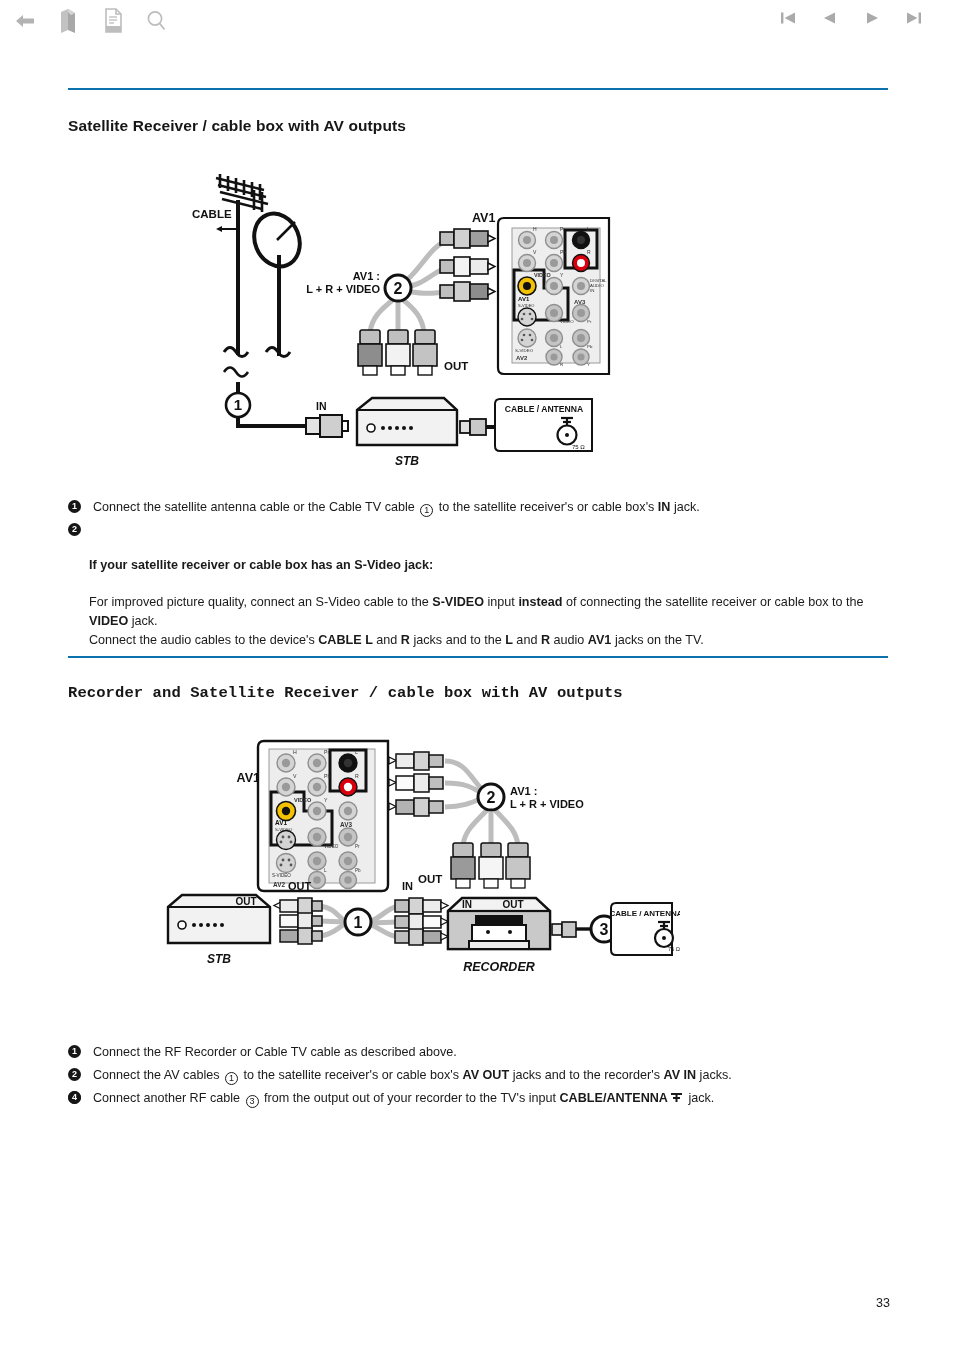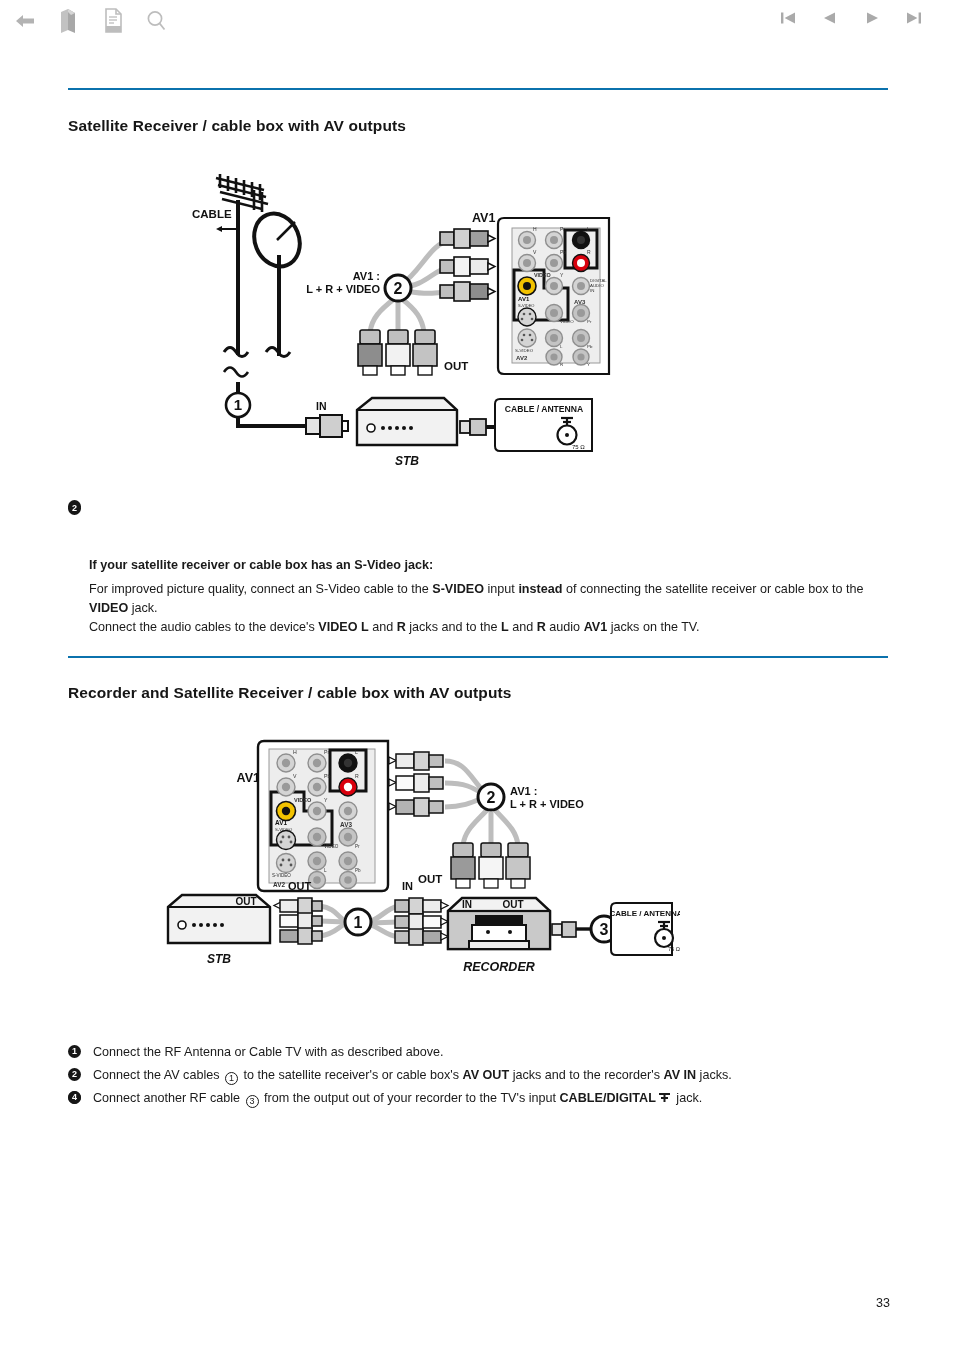--- a/index.html
+++ b/index.html
@@ -39,21 +39,21 @@
     font-size: 9px; font-weight: bold;
     display: flex; align-items: center; justify-content: center;
     font-family: "Liberation Sans", sans-serif;
   }
   .circ {
     display: inline-flex; align-items: center; justify-content: center;
     width: 13px; height: 13px; border: 1.3px solid #1a1a1a; border-radius: 50%;
     font-size: 9px; line-height: 1; vertical-align: -2px; margin: 0 2px;
   }
   .note { position: absolute; font-size: 12.6px; line-height: 19px; }
-  .note-head { font-weight: bold; margin-bottom: 5px; }
+  .note-head { font-weight: bold; margin-bottom: 18px; }
   b { font-weight: bold; }
 
   .antsym { display: inline-block; width: 13px; height: 11px; vertical-align: -1px; margin: 0 2px; }
 
   .pageno { position: absolute; right: 64px; top: 1296px; font-size: 12.5px; color: #1a1a1a; text-align: right; }
 
   
   .diagram { position: absolute; }
   .diagram svg { display: block; }
 </style>
@@ -340,33 +340,34 @@
           <circle cx="399" cy="197" r="3.6" fill="#9a9a9a"></circle>
       <text x="378" y="206" font-size="4.4" font-family="Liberation Sans, sans-serif" fill="#333">R</text>
       <text x="405" y="206" font-size="4.4" font-family="Liberation Sans, sans-serif" fill="#333">Y</text>
     </g>
   </svg>
   </div>
 
   <div class="steps" style="left:68px; top:497px; width:830px;">
     <div class="step">
       <span class="bullet">1</span>
+      <span id="s1-step-0">Connect the satellite antenna cable or the Cable TV cable <span class="circ">1</span> to the satellite receiver's or cable box's <b>IN</b> jack.</span>
     </div>
     <div class="step">
       <span class="bullet">2</span>
     </div>
   </div>
 
   <div class="note" style="left:89px; top:556px; width:800px;">
     <div class="note-head" id="s1-note-head">If your satellite receiver or cable box has an <b>S-Video</b> jack:</div>
-    <div id="s1-note-body">For improved picture quality, connect an S-Video cable to the <b>S-VIDEO</b> input <b>instead</b> of connecting the satellite receiver or cable box to the <b>VIDEO</b> jack.<br>Connect the audio cables to the device's <b>VIDEO L</b> and <b>R</b> jacks and to the <b>L</b>  and <b>R</b> audio <b>AV1</b> jacks on the TV.</div>
+    <div id="s1-note-body">For improved picture quality, connect an S-Video cable to the <b>S-VIDEO</b> input <b>instead</b> of connecting the satellite receiver or cable box to the <b>VIDEO</b> jack.<br>Connect the audio cables to the device's <b>CABLE L</b> and <b>R</b> jacks and to the <b>L</b>  and <b>R</b> audio <b>AV1</b> jacks on the TV.</div>
   </div>
 
   <div class="rule" style="top:656px;"></div>
-  <div class="sec-title" style="top:684px;">Recorder and Satellite Receiver / cable box with AV outputs</div>
+  <div class="sec-title" style="top:684px;font-family:Liberation Mono, monospace;">Recorder and Satellite Receiver / cable box with AV outputs</div>
 
   <div class="diagram" style="left:160px; top:735px;">
   <svg width="520" height="255" viewBox="0 0 520 255">
 
     <text x="100" y="47" font-family="Liberation Sans, sans-serif" font-size="12.5" font-weight="bold" text-anchor="end" fill="#111">AV1</text>
 
     <g>
       <path d="M104 6 L228 6 L228 150 q0 6 -6 6 L104 156 q-6 0 -6 -6 L98 12 q0 -6 6 -6 Z" fill="#fff" stroke="#111" stroke-width="2.4"></path>
       <rect x="109" y="14" width="106" height="134" fill="#ededed" stroke="#9a9a9a" stroke-width="1"></rect>
 
@@ -605,32 +606,32 @@
       <circle cx="504" cy="203" r="9" fill="#fff" stroke="#111" stroke-width="2.2"></circle>
       <circle cx="504" cy="203" r="2" fill="#111"></circle>
       <text x="508" y="216" font-family="Liberation Sans, sans-serif" font-size="5.6" fill="#111">75 Ω</text>
     </g>
   </svg>
   </div>
 
   <div class="steps" style="left:68px; top:1042px; width:830px;">
     <div class="step">
       <span class="bullet">1</span>
-      <span id="s2-step-0">Connect the RF Antenna or Cable TV with as described above.</span>
+      <span id="s2-step-0">Connect the RF Recorder or Cable TV cable as described above.</span>
     </div>
     <div class="step">
       <span class="bullet">2</span>
       <span id="s2-step-1">Connect the AV cables <span class="circ">1</span> to the satellite receiver's or cable box's <b>AV OUT</b> jacks and to the recorder's <b>AV IN</b> jacks.</span>
     </div>
     <div class="step">
       <span class="bullet">3</span>
     </div>
     <div class="step">
       <span class="bullet">4</span>
-      <span id="s2-step-3">Connect another RF cable <span class="circ">3</span> from the output out of your recorder to the TV's input <b>CABLE/DIGITAL</b><span class="antsym"><svg width="13" height="11" viewBox="0 0 13 11">
+      <span id="s2-step-3">Connect another RF cable <span class="circ">3</span> from the output out of your recorder to the TV's input <b>CABLE/ANTENNA</b><span class="antsym"><svg width="13" height="11" viewBox="0 0 13 11">
               <line x1="1" y1="2" x2="12" y2="2" stroke="#1a1a1a" stroke-width="2"></line>
               <line x1="6.5" y1="2" x2="6.5" y2="10" stroke="#1a1a1a" stroke-width="2"></line>
               <line x1="3" y1="6" x2="10" y2="6" stroke="#1a1a1a" stroke-width="2"></line>
             </svg></span> jack.</span>
     </div>
   </div>
 
   <div class="pageno">33</div>
 </div>
 

